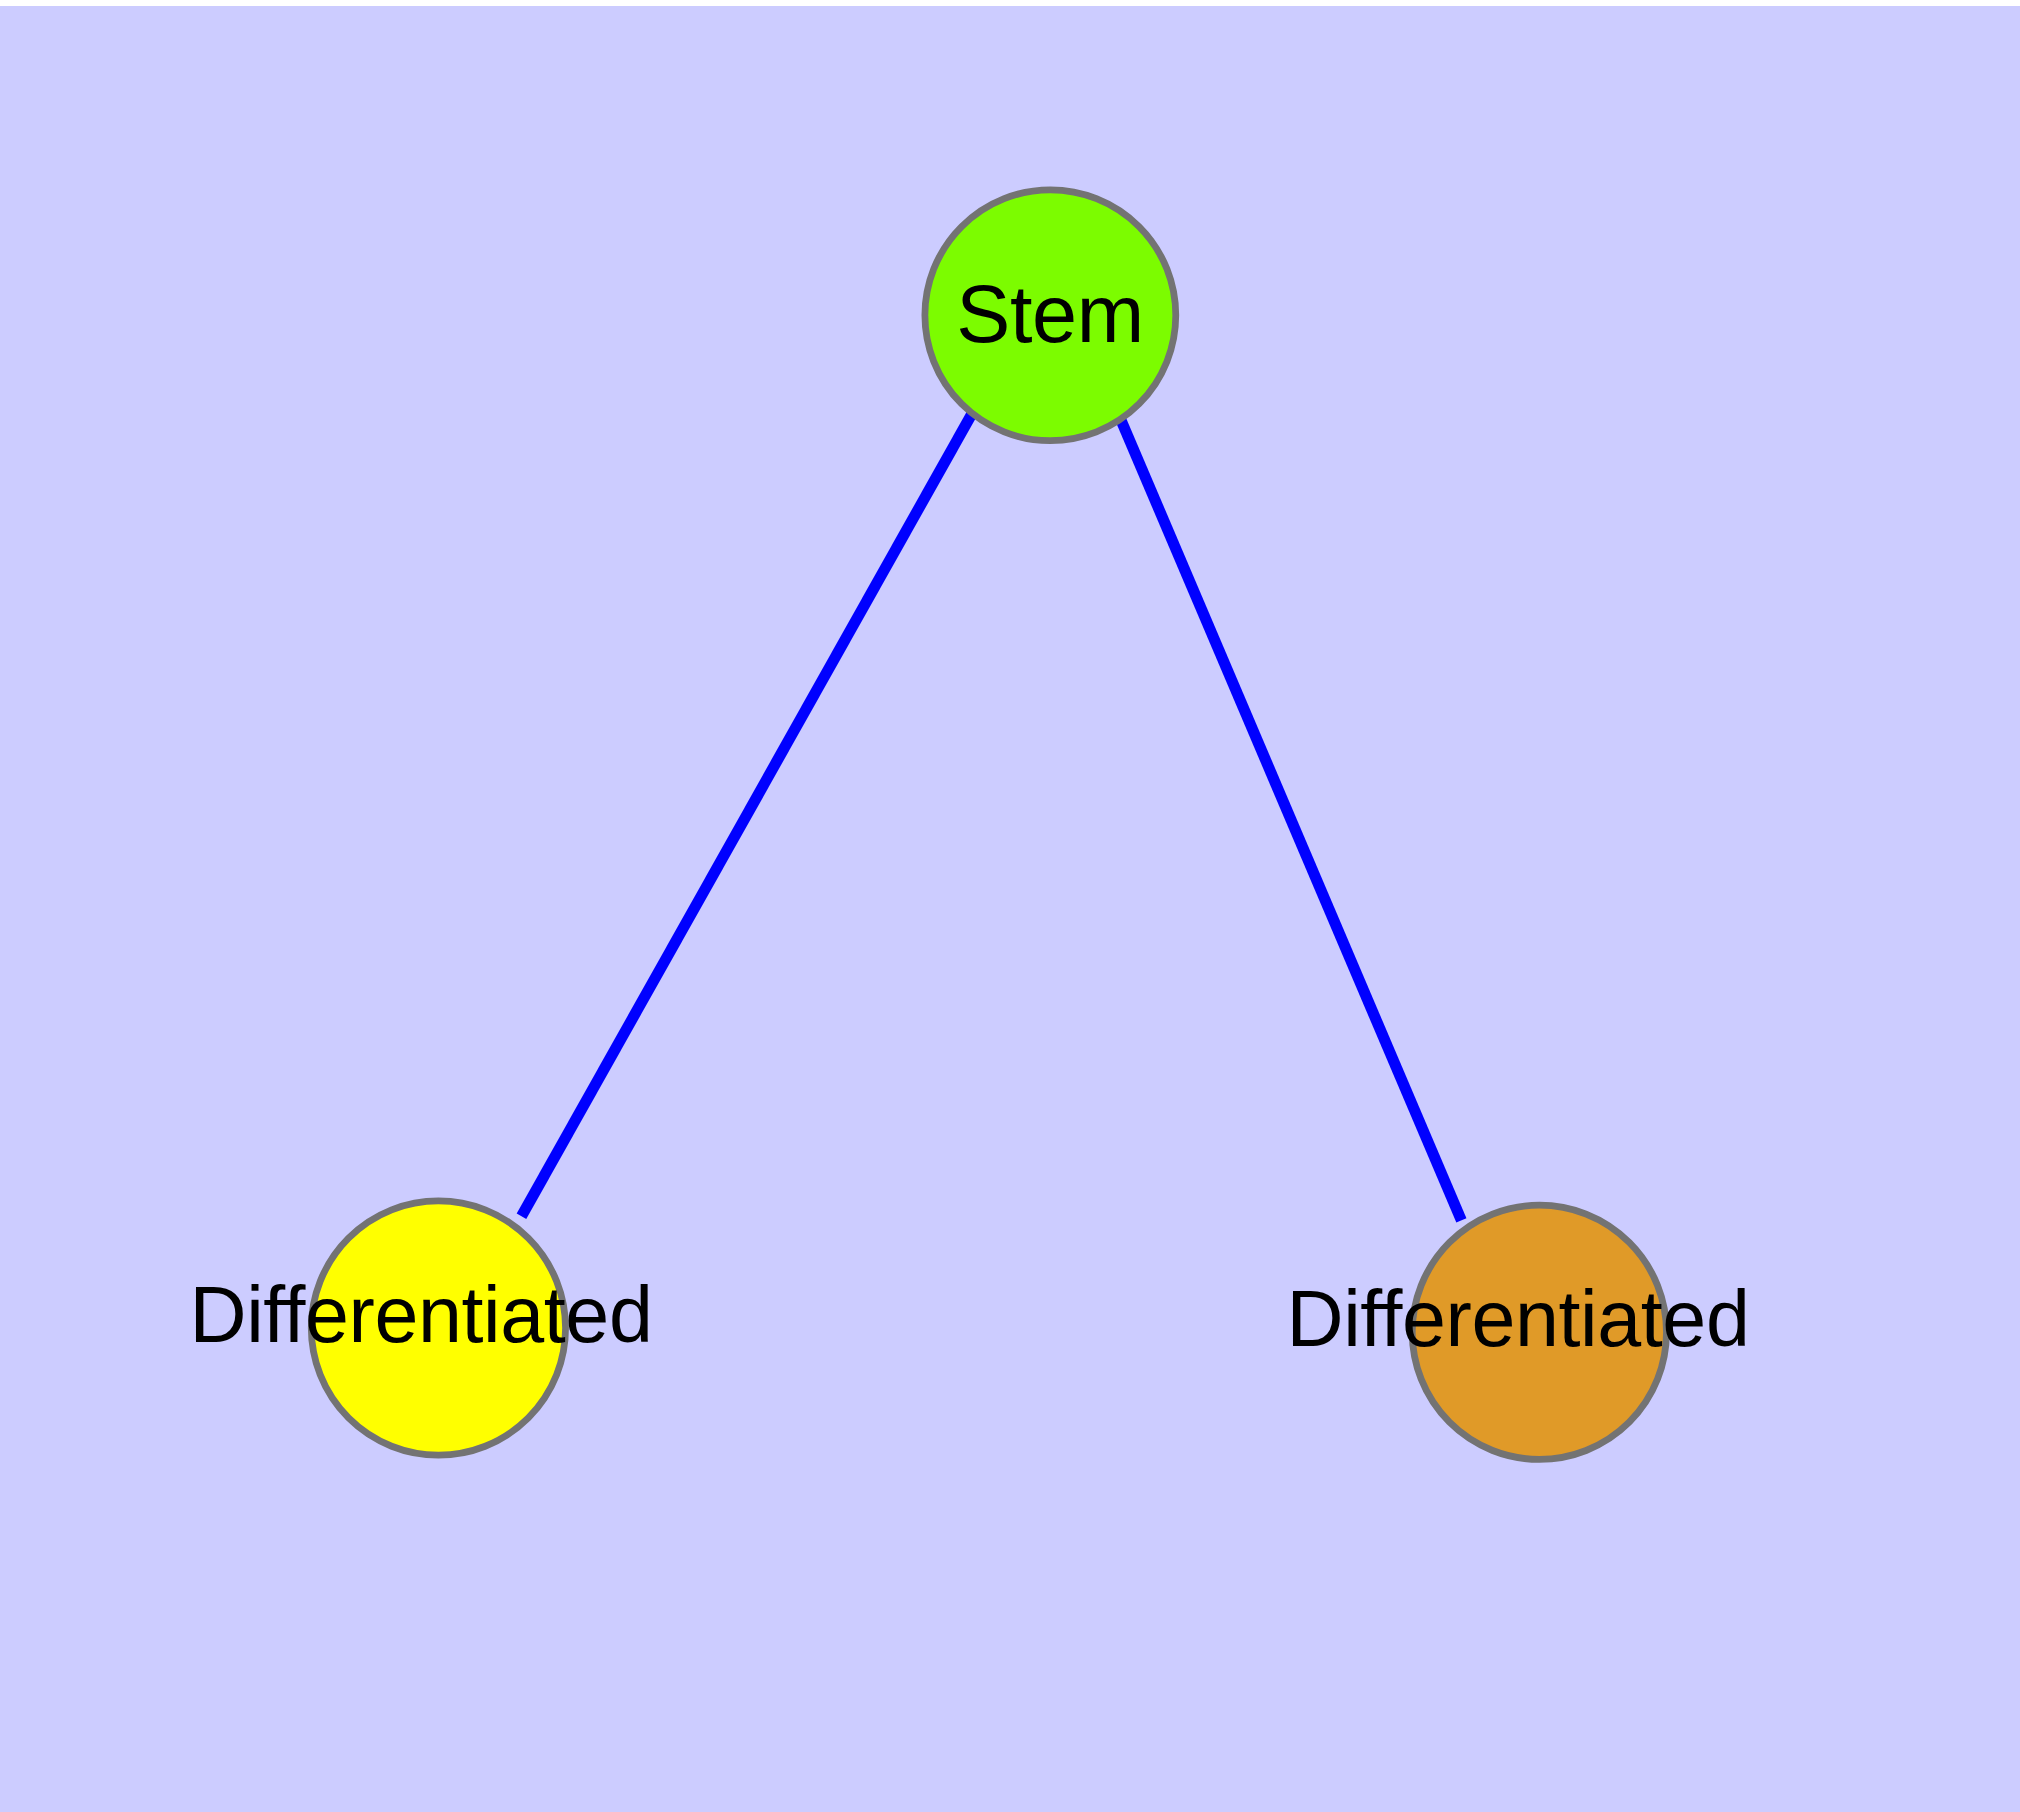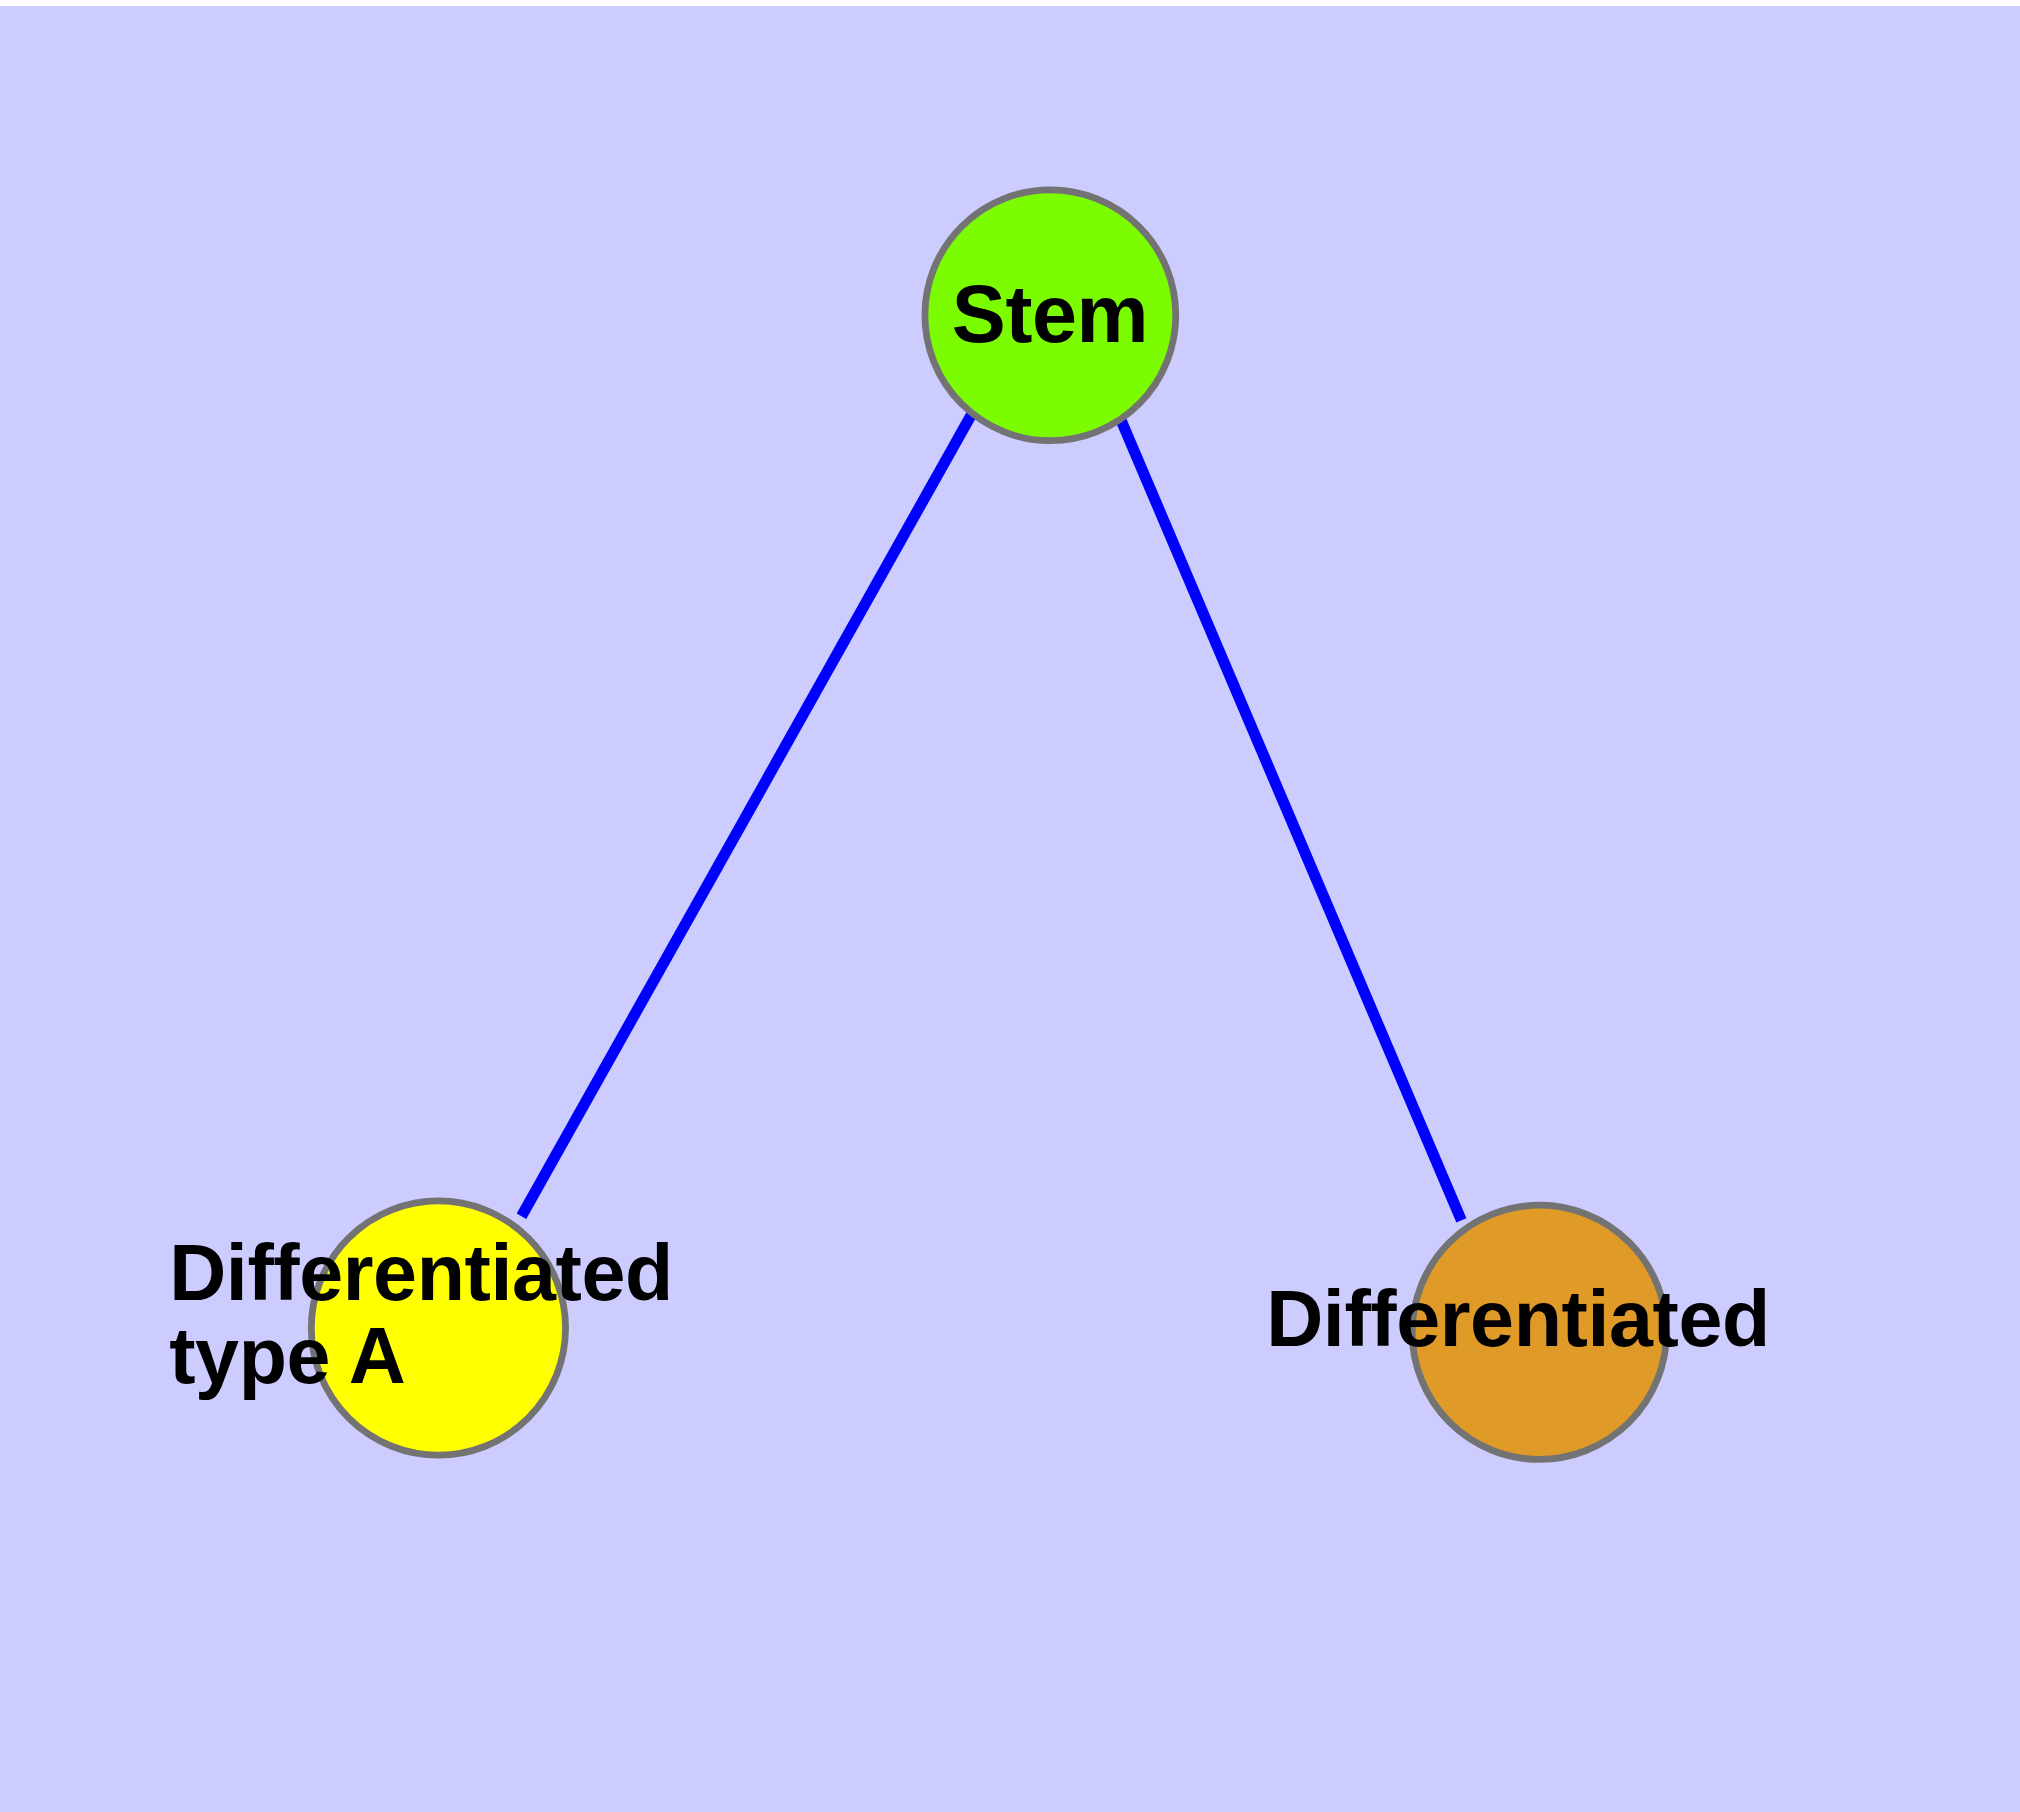--- a/index.html
+++ b/index.html
@@ -26,23 +26,23 @@
   #graph-svg {
     position: absolute;
     left: 0;
     top: 0;
     width: 2021px;
     height: 1812px;
   }
   .node-label {
     position: absolute;
     color: #000000;
-    font-weight: bold;
+    font-weight: normal;
     line-height: 1.05;
-    text-align: left;
+    text-align: center;
     white-space: pre;
     pointer-events: none;
     letter-spacing: -0.4px;
   }
   #label-stem {
     left: 1050px;
     top: 315px;
     transform: translate(-50%, -50%);
     font-size: 81px;
   }
@@ -73,18 +73,18 @@
 
     <g>
       <circle id="node-0" cx="1239" cy="372" r="148" fill="#7CFC00" stroke="#737373" stroke-width="8"></circle>
       <circle id="node-1" cx="517" cy="1567" r="150" fill="#FFFF00" stroke="#737373" stroke-width="8"></circle>
       <circle id="node-2" cx="1816" cy="1572" r="150" fill="#E09A28" stroke="#737373" stroke-width="8"></circle>
     </g>
   </svg>
 
   <div class="node-label" id="label-stem">Stem</div>
 
-  <div class="node-label" id="label-type-a"><span>Differentiated</span><br><span>type A</span></div>
+  <div class="node-label" id="label-type-a"><span>Differentiated</span><br></div>
 
   <div class="node-label" id="label-type-b"><span>Differentiated</span><br></div>
 
 </div>
 
 
 </body></html>

